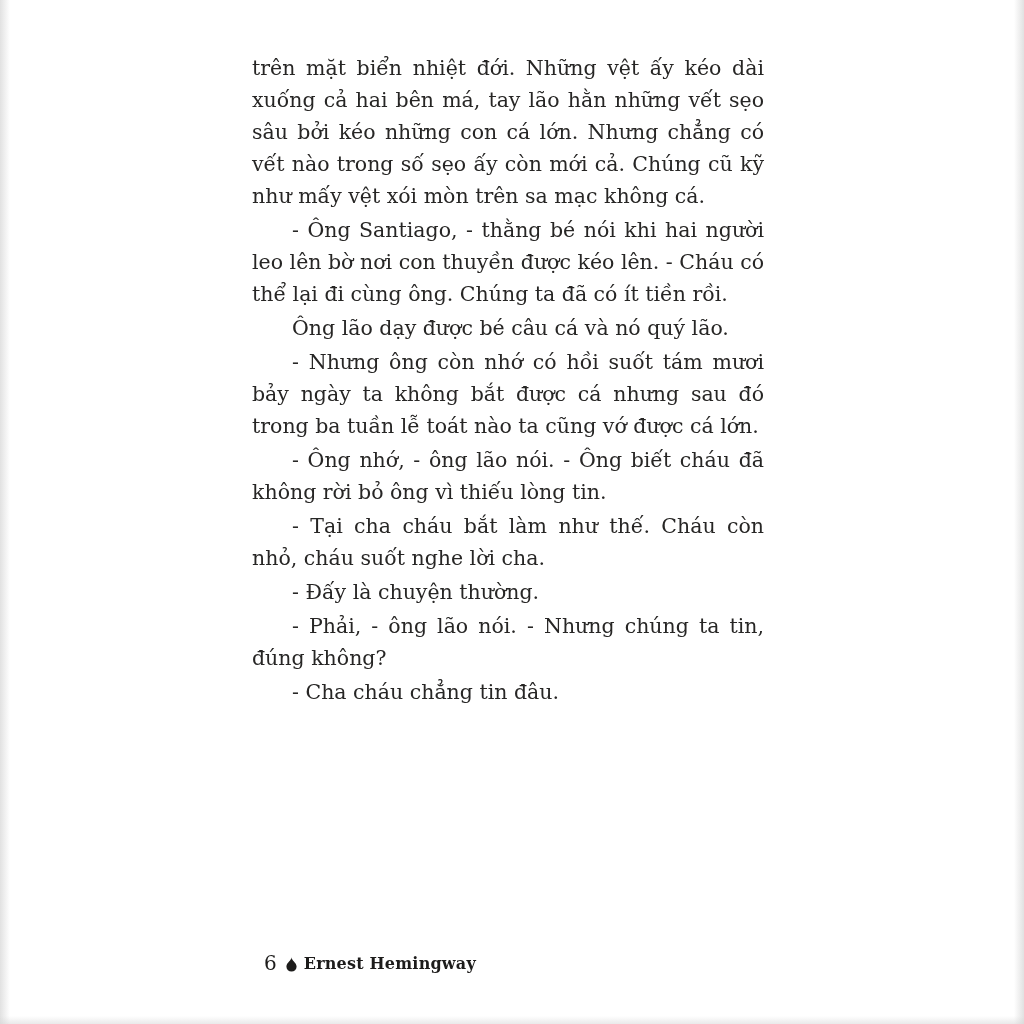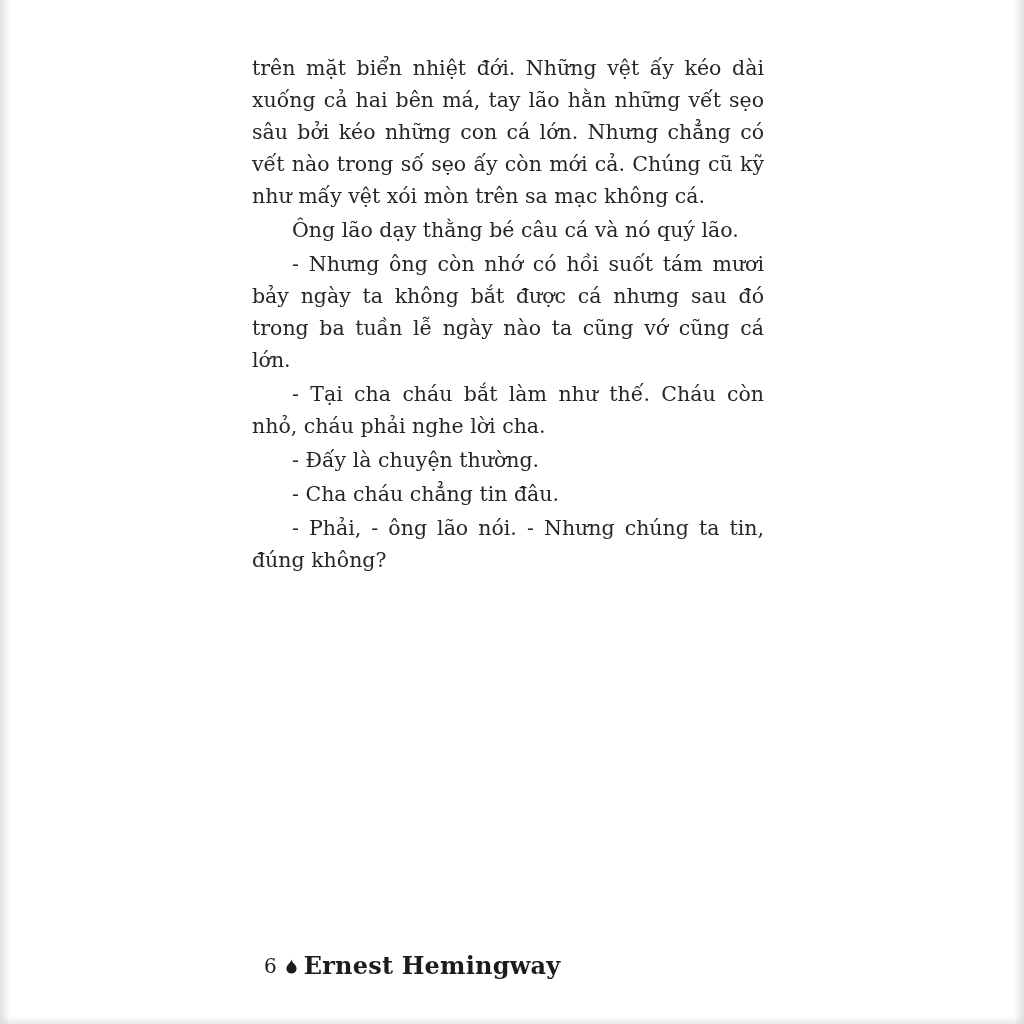--- a/index.html
+++ b/index.html
@@ -60,39 +60,41 @@
     font-family: "DejaVu Serif", serif;
   }
   .footer .footer-icon {
     display: inline-block;
     margin: 2px 7px 0 9px;
     line-height: 0;
   }
   .footer .author {
     font-family: "DejaVu Serif", "Liberation Serif", serif;
     font-weight: bold;
-    font-size: 24px;
+    font-size: 16px;
     letter-spacing: 0.2px;
   }
 </style>
 </head>
 <body>
 
 <div class="scan-edge left"></div>
 <div class="scan-edge right"></div>
 <div class="scan-edge bottom"></div>
 
 <div class="text-block">
   <p class="para no-indent">trên mặt biển nhiệt đới. Những vệt ấy kéo dài xuống cả hai bên má, tay lão hằn những vết sẹo sâu bởi kéo những con cá lớn. Nhưng chẳng có vết nào trong số sẹo ấy còn mới cả. Chúng cũ kỹ như mấy vệt xói mòn trên sa mạc không cá.</p>
-  <p class="para">Ông lão dạy thằng bé câu cá và nó quý lão.</p>
-  <p class="para">- Nhưng ông còn nhớ có hồi suốt tám mươi bảy ngày ta không bắt được cá nhưng sau đó trong ba tuần lễ ngày nào ta cũng vớ cũng cá lớn.</p>
-  <p class="para">- Tại cha cháu bắt làm như thế. Cháu còn nhỏ, cháu phải nghe lời cha.</p>
+  <p class="para">- Ông Santiago, - thằng bé nói khi hai người leo lên bờ nơi con thuyền được kéo lên. - Cháu có thể lại đi cùng ông. Chúng ta đã có ít tiền rồi.</p>
+  <p class="para">Ông lão dạy được bé câu cá và nó quý lão.</p>
+  <p class="para">- Nhưng ông còn nhớ có hồi suốt tám mươi bảy ngày ta không bắt được cá nhưng sau đó trong ba tuần lễ toát nào ta cũng vớ được cá lớn.</p>
+  <p class="para">- Ông nhớ, - ông lão nói. - Ông biết cháu đã không rời bỏ ông vì thiếu lòng tin.</p>
+  <p class="para">- Tại cha cháu bắt làm như thế. Cháu còn nhỏ, cháu suốt nghe lời cha.</p>
   <p class="para">- Đấy là chuyện thường.</p>
+  <p class="para">- Phải, - ông lão nói. - Nhưng chúng ta tin, đúng không?</p>
   <p class="para">- Cha cháu chẳng tin đâu.</p>
-  <p class="para">- Phải, - ông lão nói. - Nhưng chúng ta tin, đúng không?</p>
 </div>
 
 <div class="footer">
   <span class="page-number">6</span>
   <span class="footer-icon">
     <svg width="11" height="15" viewBox="0 0 11 15" aria-hidden="true">
       <path d="M5.5 0 C5.8 3.2 0.4 5.6 0.4 9.6 a5.1 5 0 0 0 10.2 0 C10.6 5.6 5.2 3.2 5.5 0 Z" fill="#1d1c1b"></path>
     </svg>
   </span>
   <span class="author">Ernest Hemingway</span>

